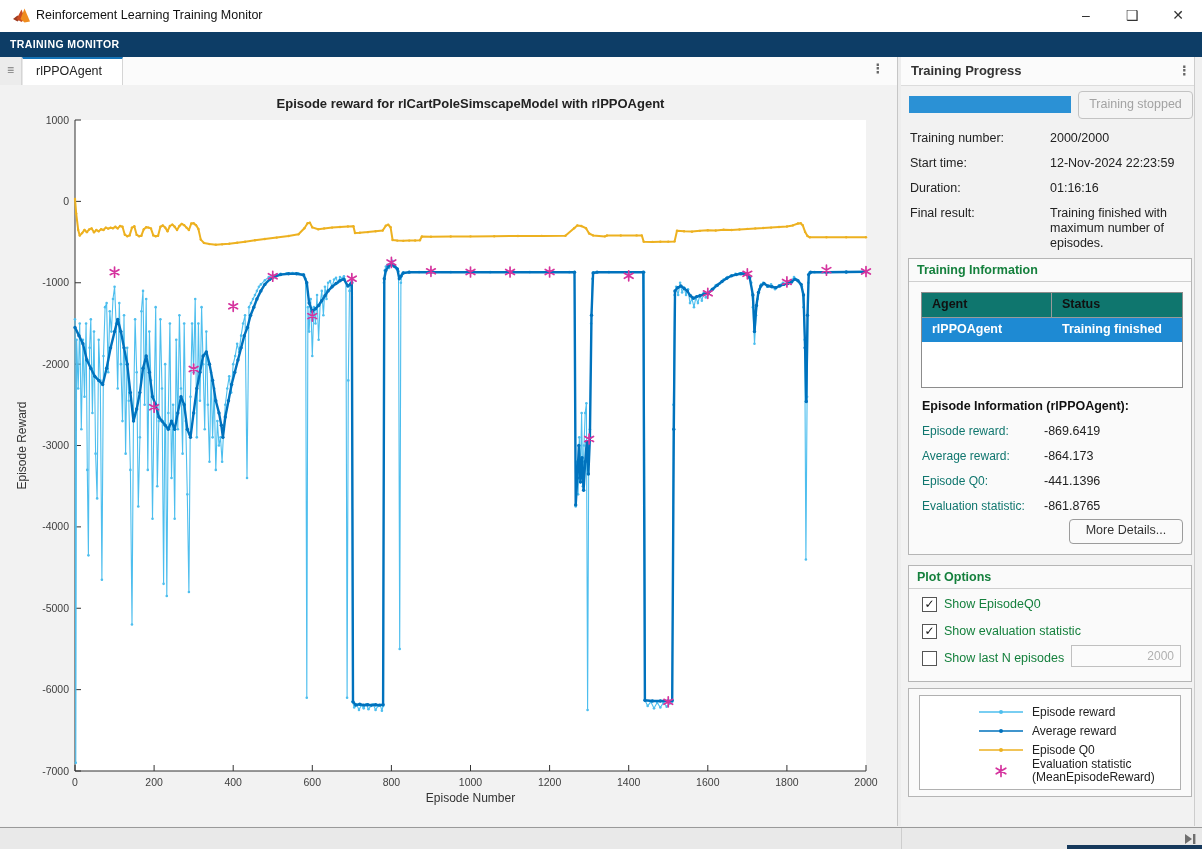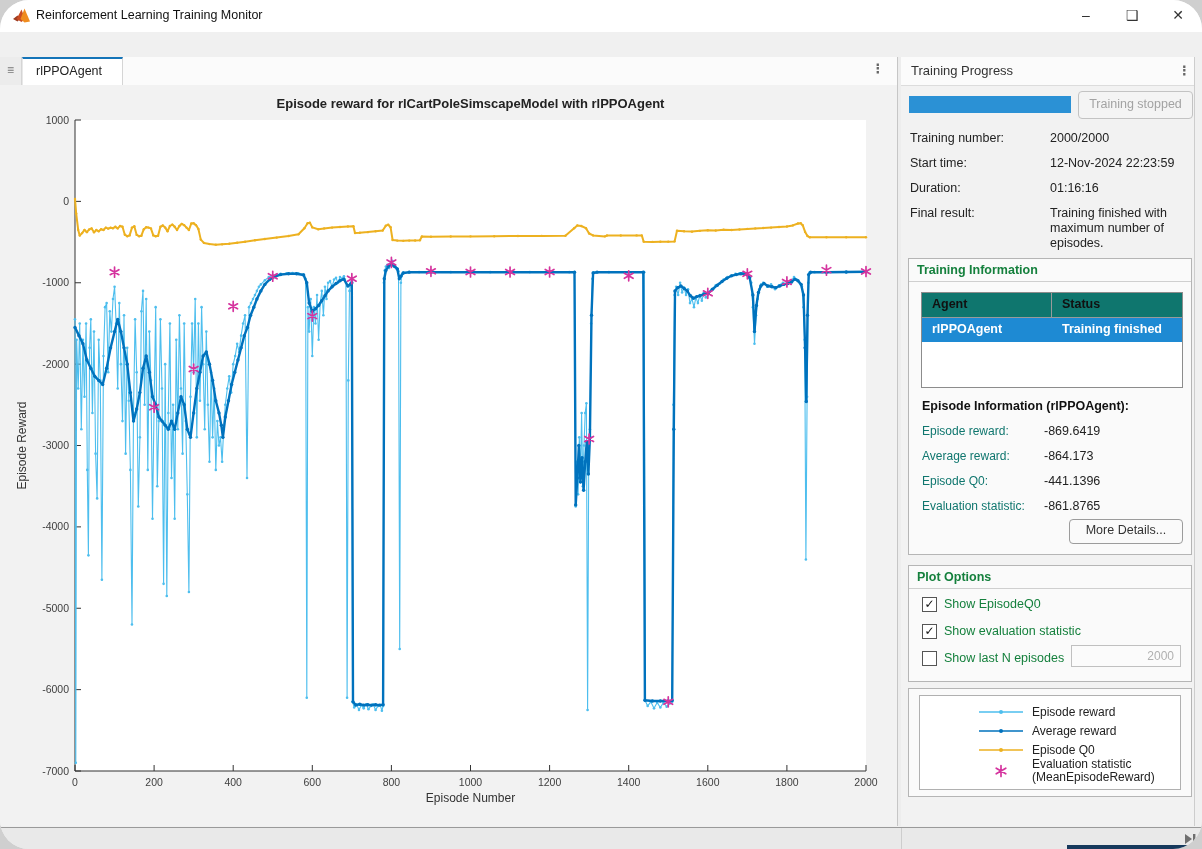--- a/index.html
+++ b/index.html
@@ -1,17 +1,17 @@
 <!DOCTYPE html>
 <html><head>
 <meta charset="utf-8">
 <style>
   html,body{margin:0;padding:0;background:#cfcfcf;}
   #app{position:relative;width:1202px;height:849px;background:#f0f0f0;overflow:hidden;
-       font-family:"Liberation Sans","DejaVu Sans",sans-serif;font-size:12px;color:#1a1a1a;border-radius:29px;}
+       font-family:"Liberation Sans","DejaVu Sans",sans-serif;font-size:12px;color:#1a1a1a;}
   .abs{position:absolute;}
 
   
   #titlebar{left:0;top:0;width:1202px;height:32px;background:#ffffff;}
   #title-text{left:36px;top:8px;font-size:12.5px;color:#111;}
   .winbtn{top:0;width:46px;height:32px;text-align:center;line-height:30px;font-size:14px;color:#333;cursor:default;}
 
   
   #toolbar{left:0;top:32px;width:1202px;height:25px;background:#0d3d66;}
   #toolbar-label{left:10px;top:6px;font-size:10.5px;font-weight:bold;color:#ffffff;letter-spacing:.4px;}
@@ -25,21 +25,21 @@
               border-right:1px solid #d5d5d5;border-left:1px solid #e8e8e8;line-height:25px;padding-left:13px;font-size:12.5px;color:#222;}
   #panel-menu-left{left:869px;top:4px;width:18px;height:20px;color:#666;font-size:13px;text-align:center;font-weight:bold;}
   #figure{left:0;top:28px;width:897px;height:740px;background:#f2f2f2;}
 
   
   #divider{left:898px;top:57px;width:3px;height:769px;background:#ededed;}
 
   
   #right-panel{left:901px;top:57px;width:293px;height:769px;background:#f2f2f2;}
   #rp-header{left:0;top:0;width:293px;height:28px;background:#fbfbfb;border-bottom:1px solid #dcdcdc;}
-  #rp-title{left:10px;top:6px;font-size:13px;font-weight:400;color:#333;}
+  #rp-title{left:10px;top:6px;font-size:13px;font-weight:700;color:#333;}
   .kebab{color:#666;font-size:13px;font-weight:bold;}
   #rp-kebab{left:277px;top:6px;}
 
   #progress-bar{left:8px;top:39px;width:162px;height:17px;background:#2b91d5;}
   #stop-btn{left:177px;top:34px;width:113px;height:26px;border:1px solid #c3c3c3;border-radius:4px;background:#f4f4f4;
             color:#a3a3a3;font-size:12.5px;text-align:center;line-height:24px;}
   .inf-label{left:9px;font-size:12.5px;color:#222;}
   .inf-value{left:140px;font-size:12.5px;color:#222;width:150px;line-height:15px;margin-left:9px;}
 
   .box{background:#fafafa;border:1px solid #b5b5b5;}
@@ -91,20 +91,23 @@
       <polygon points="1,12 5.5,8.5 8.5,11.5 5.5,14.5" fill="#9e3c20"></polygon>
       <polygon points="4.5,12 9.5,2.5 13,12 9.5,15" fill="#c94c23"></polygon>
       <polygon points="8.5,12 12.5,1.5 18,14.5 12.5,15.5" fill="#ef8c1f"></polygon>
     </svg>
     <div id="title-text" class="abs">Reinforcement Learning Training Monitor</div>
     <div class="winbtn abs" style="left:1063px">–</div>
     <div class="winbtn abs" style="left:1109px">❑</div>
     <div class="winbtn abs" style="left:1155px">✕</div>
   </div>
 
+  <div id="toolbar" class="abs">
+    <div id="toolbar-label" class="abs">TRAINING MONITOR</div>
+  </div>
 
   <div id="left-panel" class="abs">
     <div id="tabbar" class="abs">
       <div id="tab-menu" class="abs">≡</div>
       <div id="tab-active" class="abs">rlPPOAgent</div>
       <div id="panel-menu-left" class="abs kebab">⋮</div>
     </div>
     <div id="figure" class="abs">
       <svg id="chart-svg" width="897" height="740" viewBox="0 0 897 740">
           <rect x="75" y="35" width="791" height="651" fill="#ffffff"></rect>

